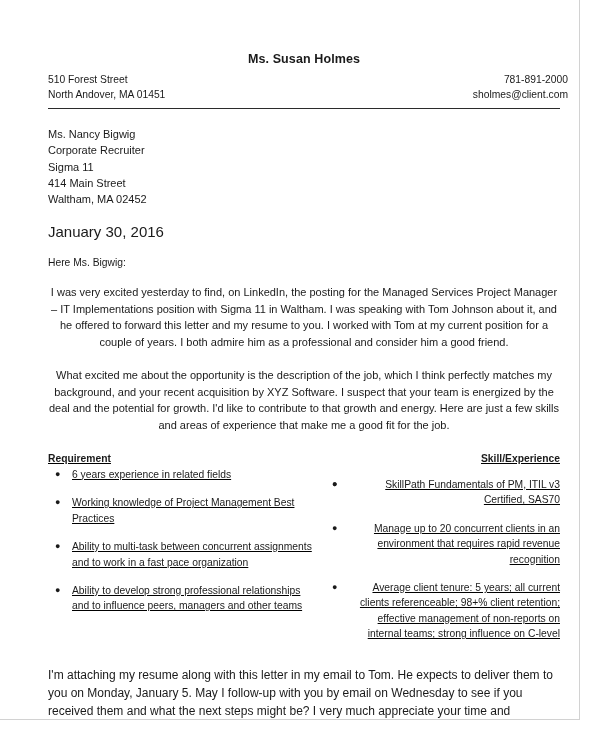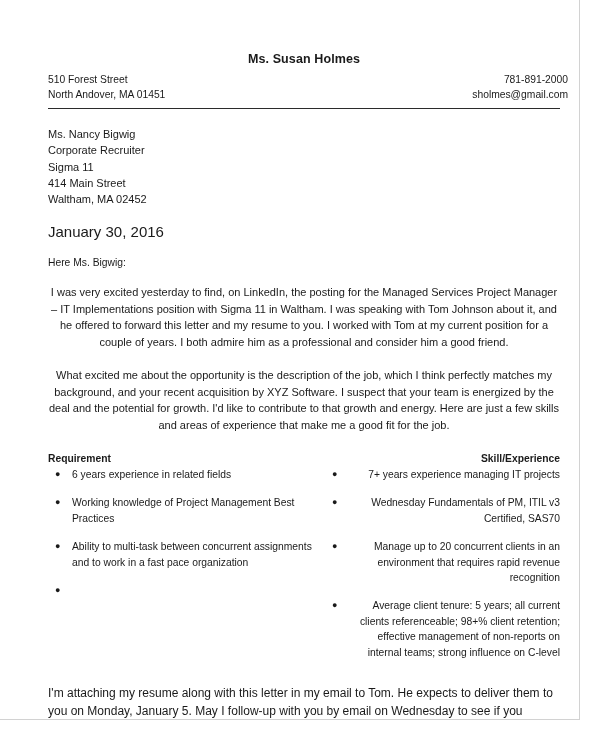--- a/index.html
+++ b/index.html
@@ -95,21 +95,21 @@
     line-height: 1.52;
     text-align: center;
   }
 
   
   .comparison {
     display: flex;
     margin-top: 19px;
     width: 100%;
   }
-  .column { box-sizing: border-box; }
+  .column { box-sizing: border-box; text-decoration: underline; }
   .column-left  { width: 277px; padding-right: 8px; }
   .column-right { width: 235px; text-align: right; }
 
   .column-heading {
     font-weight: bold;
     font-size: 10.3px;
     color: #1a1a1a;
     margin-bottom: 3px;
   }
 
@@ -151,21 +151,21 @@
 
     <div class="letterhead-name">Ms. Susan Holmes</div>
 
     <div class="contact-row">
       <div class="contact-left">
         <div>510 Forest Street</div>
         <div>North Andover, MA 01451</div>
       </div>
       <div class="contact-right">
         <div>781-891-2000</div>
-        <div>sholmes@gmail.com</div>
+        <div>sholmes@client.com</div>
       </div>
     </div>
 
     <hr class="rule">
 
     <div class="address-block">
       <div>Ms. Nancy Bigwig</div>
       <div>Corporate Recruiter</div>
       <div>Sigma 11</div>
       <div>414 Main Street</div>
@@ -192,34 +192,34 @@
           <li class="bullet-item">
             <span class="bullet-dot">●</span>
             <span>Working knowledge of Project Management Best Practices</span>
           </li>
           <li class="bullet-item">
             <span class="bullet-dot">●</span>
             <span>Ability to multi-task between concurrent assignments and to work in a fast pace organization</span>
           </li>
           <li class="bullet-item">
             <span class="bullet-dot">●</span>
+            <span>Ability to develop strong professional relationships and to influence peers, managers and other teams</span>
           </li>
         </ul>
       </div>
 
       <div class="column column-right">
         <div class="column-heading">Skill/Experience</div>
         <ul class="bullet-list">
           <li class="bullet-item">
             <span class="bullet-dot">●</span>
-            <span>7+ years experience managing IT projects</span>
-          </li>
-          <li class="bullet-item">
-            <span class="bullet-dot">●</span>
-            <span>Wednesday Fundamentals of PM, ITIL v3 Certified, SAS70</span>
+          </li>
+          <li class="bullet-item">
+            <span class="bullet-dot">●</span>
+            <span>SkillPath Fundamentals of PM, ITIL v3 Certified, SAS70</span>
           </li>
           <li class="bullet-item">
             <span class="bullet-dot">●</span>
             <span>Manage up to 20 concurrent clients in an environment that requires rapid revenue recognition</span>
           </li>
           <li class="bullet-item">
             <span class="bullet-dot">●</span>
             <span>Average client tenure: 5 years; all current clients referenceable; 98+% client retention; effective management of non-reports on internal teams; strong influence on C-level</span>
           </li>
         </ul>

